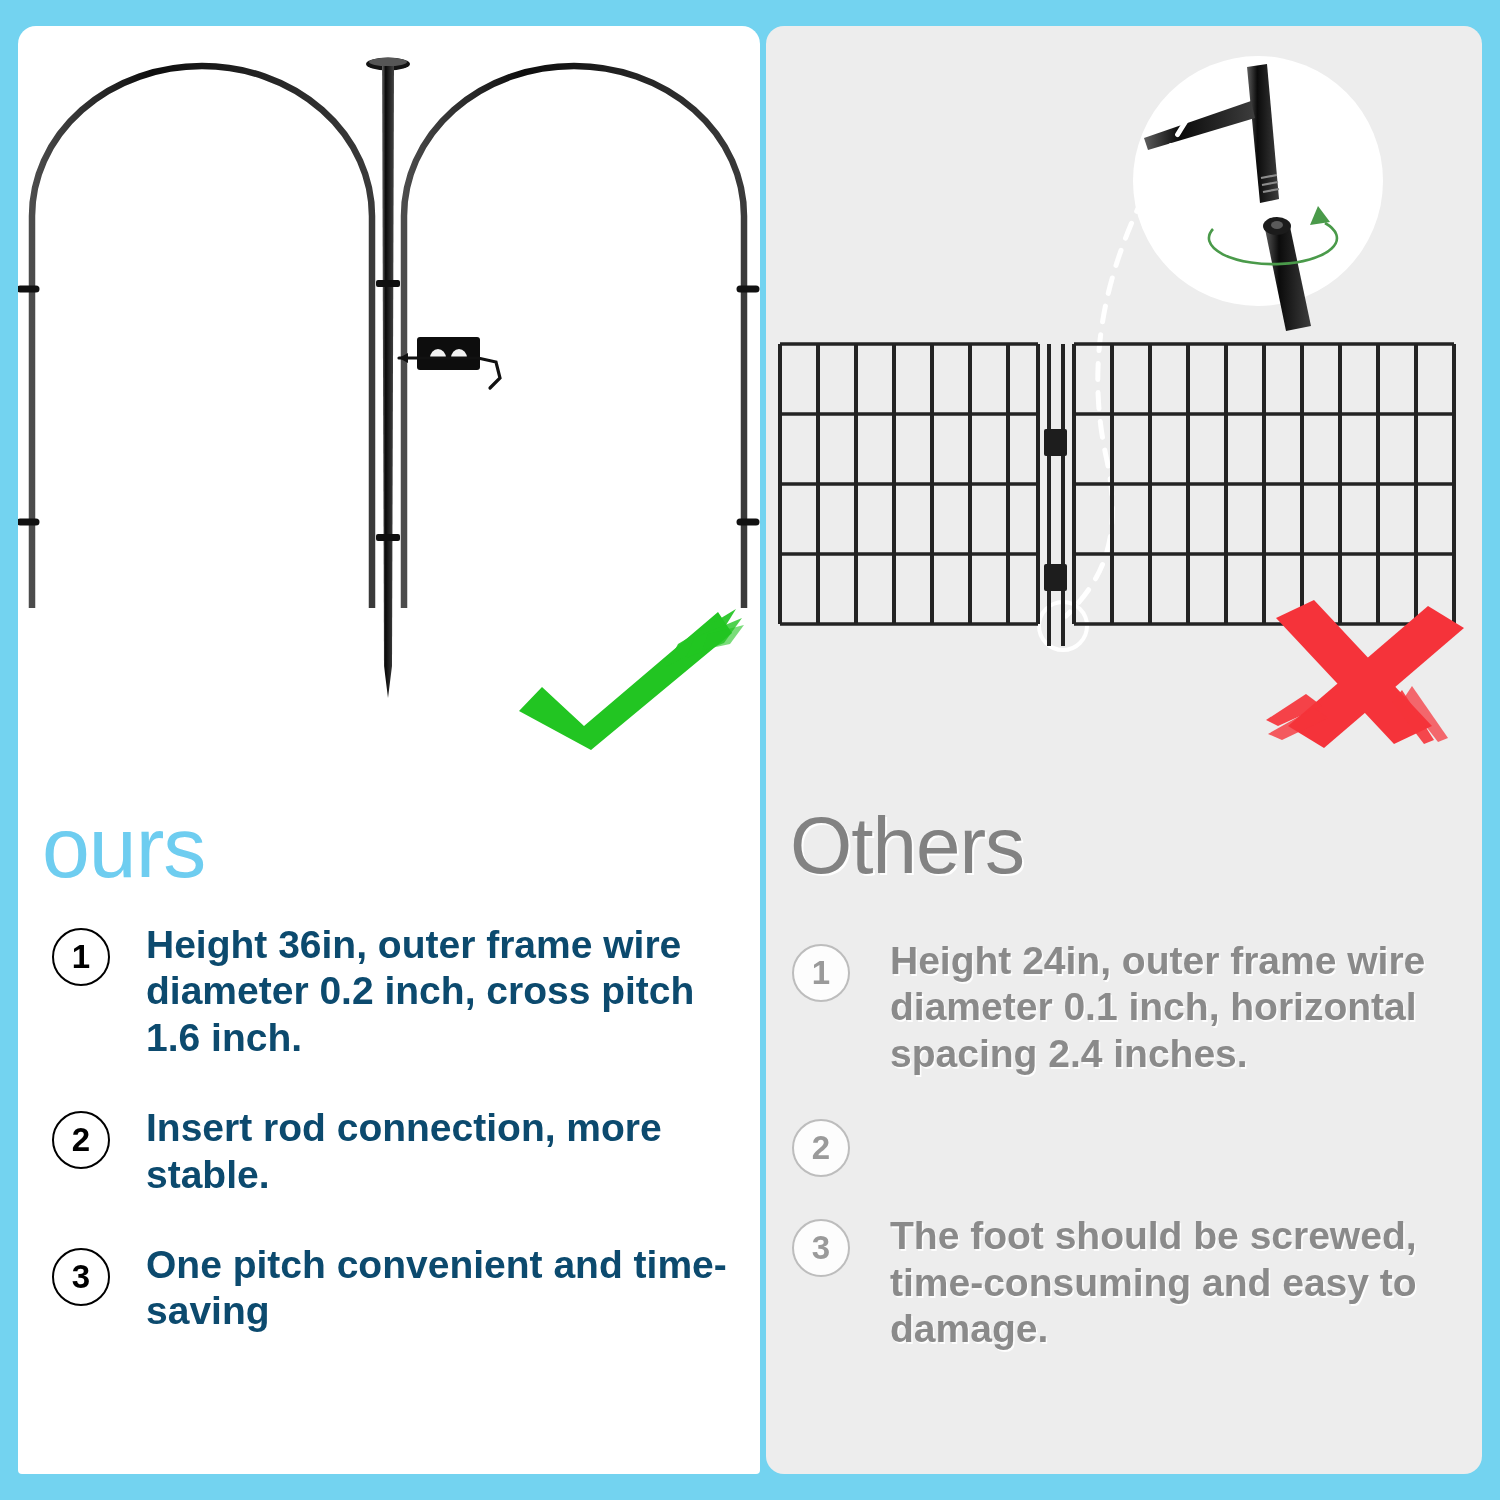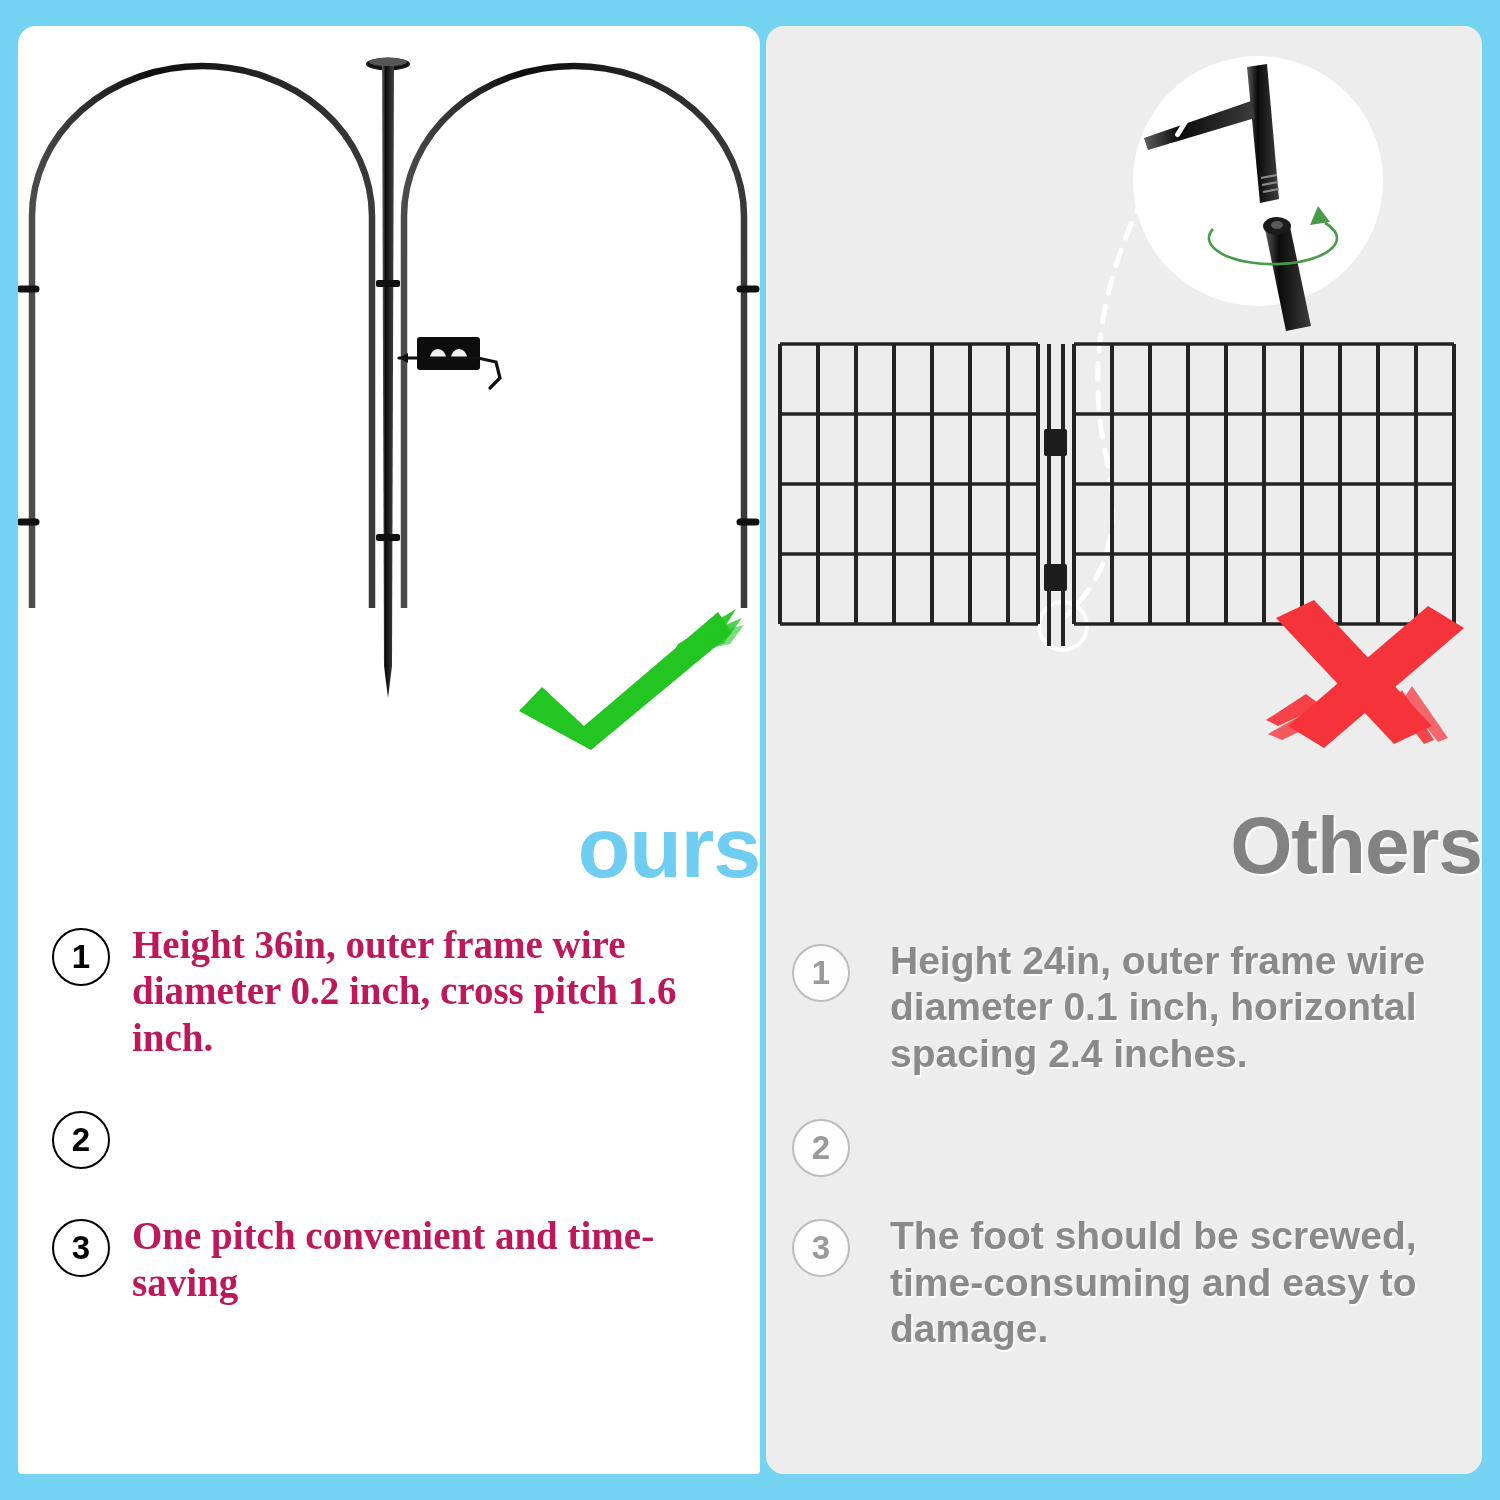--- a/index.html
+++ b/index.html
@@ -48,25 +48,26 @@
     top: 0;
     width: 100%;
     height: 760px;
   }
   .illo svg { display: block; width: 100%; height: 100%; }
 
   
   .heading {
     position: absolute;
     width: 100%;
-    text-align: right;
-    font-weight: bold;
+    text-align: left;
+    font-weight: normal;
     letter-spacing: -1px;
     line-height: 1;
     user-select: none;
+    margin-left: 24px;
   }
   .heading-ours {
     top: 778px;
     font-size: 86px;
     color: #6ecdf0;
   }
   .heading-others {
     top: 780px;
     font-size: 80px;
     color: #828282;
@@ -114,23 +115,22 @@
     background: #fdfdfd;
   }
 
   .feature-text {
     flex: 1 1 auto;
     font-size: 39px;
     font-weight: bold;
     line-height: 1.19;
   }
   .features-ours .feature-text {
-    color: #be185d;
-    margin-left: 22px;
-    font-family: Liberation Serif, serif;
+    color: #0c4a6e;
+    margin-left: 36px;
   }
   .features-others .feature-text {
     color: #8a8a8a;
     margin-left: 40px;
     text-shadow: 1.5px 1.5px 0 rgba(255,255,255,0.85);
   }
 </style>
 </head>
 <body>
 
@@ -252,20 +252,21 @@
 
     <div class="heading heading-ours">ours</div>
 
     <div class="features features-ours">
       <div class="feature-row">
         <div class="num-circle">1</div>
         <div class="feature-text">Height 36in, outer frame wire diameter 0.2 inch, cross pitch 1.6 inch.</div>
       </div>
       <div class="feature-row">
         <div class="num-circle">2</div>
+        <div class="feature-text">Insert rod connection, more stable.</div>
       </div>
       <div class="feature-row">
         <div class="num-circle">3</div>
         <div class="feature-text">One pitch convenient and time-saving</div>
       </div>
     </div>
   </div>
 
   <div class="panel panel-others">
 

